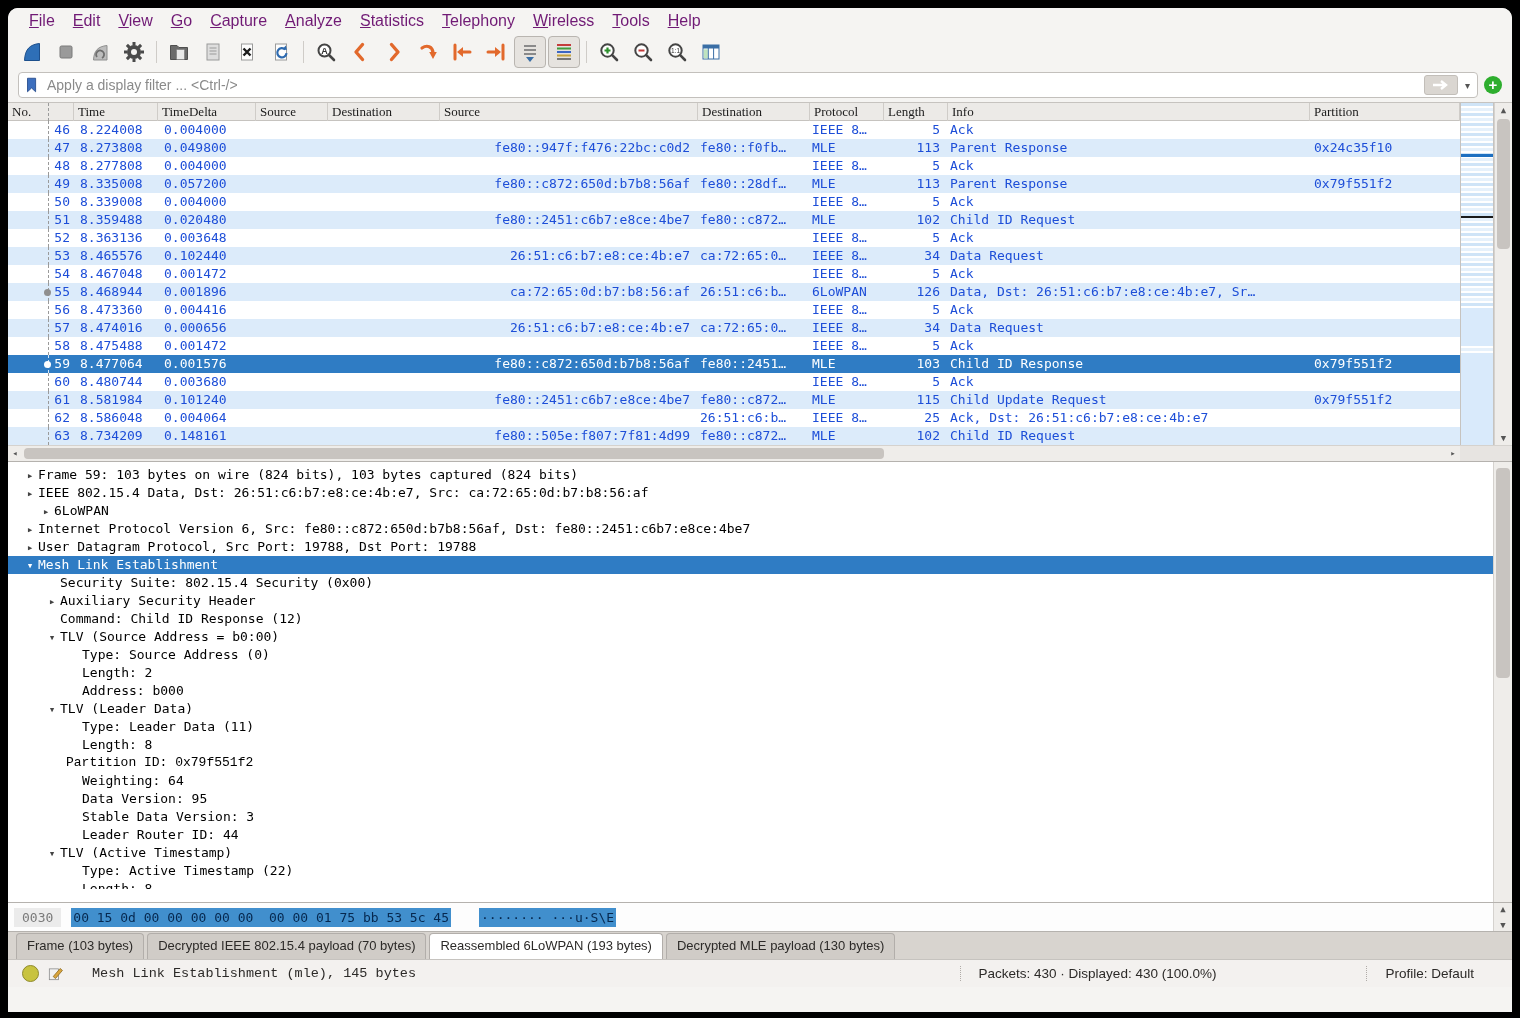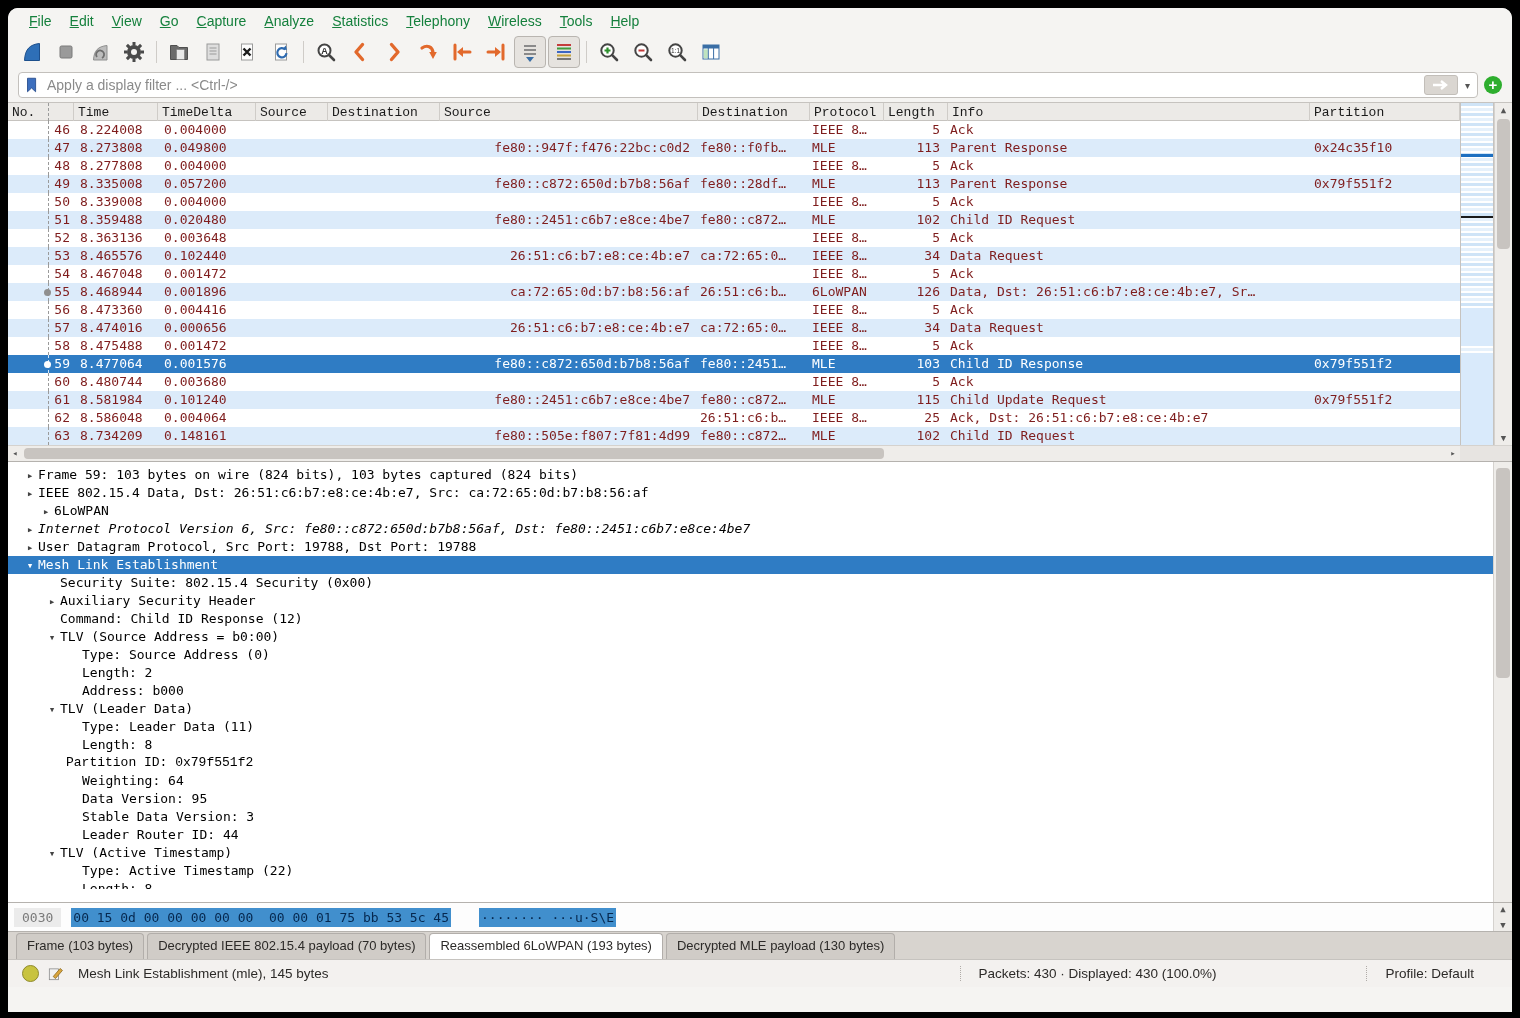--- a/index.html
+++ b/index.html
@@ -11,21 +11,21 @@
     display:flex;align-items:center;justify-content:center;flex:none;}
   .title{font-size:15px;font-weight:bold;color:#3b3834;}
   .winctrls{position:absolute;right:10px;top:5px;display:flex;gap:10px;}
   .wbtn{width:26px;height:26px;border-radius:50%;background:#cbc7c2;position:relative;cursor:default;}
   .wbtn .g-min{position:absolute;left:7px;top:12px;width:12px;height:2px;background:#3c3a37;}
   .wbtn .g-max{position:absolute;left:8px;top:8px;width:9px;height:9px;border:1.5px solid #3c3a37;}
   .wbtn .g-x1,.wbtn .g-x2{position:absolute;left:6px;top:12px;width:14px;height:2px;background:#3c3a37;}
   .g-x1{transform:rotate(45deg);} .g-x2{transform:rotate(-45deg);}
   
   .menubar{height:26px;background:#f5f4f2;display:flex;align-items:center;padding-left:12px;flex:none;}
-  .mitem{font-size:14px;color:#15803d;padding:2px 9px;}
+  .mitem{font-size:16px;color:#701a75;padding:2px 9px;}
   .mitem u{text-decoration:underline;}
   
   .toolbar{height:36px;background:#f5f4f2;display:flex;align-items:center;padding-left:8px;gap:2px;flex:none;}
   .tbtn{width:30px;height:30px;display:flex;align-items:center;justify-content:center;border:1px solid transparent;border-radius:4px;}
   .tbtn.pressed{background:#e6e3df;border:1px solid #b9b5b0;}
   .tsep{width:1px;height:22px;background:#cfccc8;margin:0 4px;}
   
   .filterbar{height:30px;background:#f5f4f2;display:flex;align-items:center;padding:0 10px 2px 10px;gap:6px;flex:none;}
   .filterfield{flex:1;height:24px;background:#fff;border:1px solid #c3c0bc;border-radius:4px;
     display:flex;align-items:center;padding:0 4px;gap:4px;}
@@ -33,24 +33,24 @@
   .filterinput::placeholder{color:#8a8a8a;}
   .applybtn{width:32px;height:18px;background:#dad6d1;border:1px solid #c2beb9;border-radius:3px;
     display:flex;align-items:center;justify-content:center;}
   .caret{font-size:10px;color:#555;padding:0 3px;}
   .plusbtn{width:18px;height:18px;border-radius:50%;background:#2eae2e;color:#fff;font-size:15px;
     line-height:17px;text-align:center;font-weight:bold;flex:none;}
   
   .plist{height:358px;background:#fff;border-top:1px solid #c6c3bf;display:grid;
     grid-template-columns:1452px 34px 18px;grid-template-rows:18px 324px 16px;flex:none;font-family:"DejaVu Sans Mono",monospace;}
   .phead{grid-column:1;grid-row:1;display:flex;background:#eceae7;border-bottom:1px solid #c6c3bf;
-    font-family:Liberation Mono, monospace;font-size:13px;color:#1a1a1a;}
+    font-family:Liberation Serif, serif;font-size:13px;color:#1a1a1a;}
   .phead .cell{border-right:1px solid #cfccc8;display:flex;align-items:center;padding-left:4px;box-sizing:border-box;height:18px;}
   .prows{grid-column:1;grid-row:2;overflow:hidden;}
-  .prow{display:flex;height:18px;line-height:18px;font-size:13px;color:#7f1d1d;position:relative;}
+  .prow{display:flex;height:18px;line-height:18px;font-size:13px;color:#1d4ed8;position:relative;}
   .prow.hl{background:#dcebfa;}
   .prow.sel{background:#2f7cc4;color:#fff;}
   .cell{box-sizing:border-box;flex:none;white-space:nowrap;overflow:hidden;}
   .c-no{width:66px;text-align:right;padding-right:4px;position:relative;}
   .c-no::before{content:"";position:absolute;left:40px;top:0;bottom:0;border-left:1px dashed #9a9a9a;}
   .prow.sel .c-no::before{border-left-color:#d9e9f8;}
   .dot{position:absolute;left:36px;top:6px;width:7px;height:7px;border-radius:50%;}
   .dot.gray{background:#8f8f8f;} .dot.white{background:#fff;}
   .c-time{width:84px;padding-left:6px;}
   .c-delta{width:98px;padding-left:6px;}
@@ -99,21 +99,21 @@
   
   .btabs{height:27px;background:#d8d4cf;border-top:1px solid #b5b2ae;display:flex;align-items:flex-end;
     padding-left:8px;gap:3px;flex:none;}
   .btab{font-size:13px;color:#2c2a28;background:#d0ccc7;border:1px solid #b2aeaa;border-bottom:none;
     border-radius:4px 4px 0 0;padding:4px 10px 4px 10px;height:17px;line-height:16px;white-space:nowrap;}
   .btab.active{background:#fff;}
   
   .statusbar{height:27px;background:#f3f1ef;border-top:1px solid #c6c3bf;display:flex;align-items:center;
     font-size:13.5px;color:#2c2a28;padding:0 10px;flex:none;}
   .expert{width:15px;height:15px;border-radius:50%;background:#c8c33f;border:1px solid #8f8a2e;margin:0 8px 0 4px;flex:none;}
-  .sb-left{margin-left:14px;}
+  .sb-left{margin-left:28px;font-family:Liberation Mono, monospace;}
   .sb-packets{margin-left:auto;border-left:1px dotted #b0aca8;padding-left:18px;}
   .sb-profile{margin-left:150px;margin-right:28px;border-left:1px dotted #b0aca8;padding-left:18px;}
 </style>
 </head>
 <body>
 
 <div class="window">
 
 
   <div class="menubar">
@@ -576,21 +576,21 @@
       <div class="hs-thumb"></div>
       <div class="hs-right">▸</div>
     </div>
     <div class="corner"></div>
   </div>
 
   <div class="details" id="details">
     <div class="dline" style="padding-left: 14px;"><span class="arr">▸</span><span>Frame 59: 103 bytes on wire (824 bits), 103 bytes captured (824 bits)</span></div>
       <div class="dline" style="padding-left: 14px;"><span class="arr">▸</span><span>IEEE 802.15.4 Data, Dst: 26:51:c6:b7:e8:ce:4b:e7, Src: ca:72:65:0d:b7:b8:56:af</span></div>
       <div class="dline" style="padding-left: 30px;"><span class="arr">▸</span><span>6LoWPAN</span></div>
-      <div class="dline" style="padding-left: 14px; font-style: italic;"><span class="arr">▸</span><span>Internet Protocol Version 6, Src: fe80::c872:650d:b7b8:56af, Dst: fe80::2451:c6b7:e8ce:4be7</span></div>
+      <div class="dline" style="padding-left: 14px;"><span class="arr">▸</span><span>Internet Protocol Version 6, Src: fe80::c872:650d:b7b8:56af, Dst: fe80::2451:c6b7:e8ce:4be7</span></div>
       <div class="dline" style="padding-left: 14px;"><span class="arr">▸</span><span>User Datagram Protocol, Src Port: 19788, Dst Port: 19788</span></div>
       <div class="dline sel" style="padding-left: 14px;"><span class="arr">▾</span><span>Mesh Link Establishment</span></div>
       <div class="dline" style="padding-left: 36px;"><span class="arr"></span><span>Security Suite: 802.15.4 Security (0x00)</span></div>
       <div class="dline" style="padding-left: 36px;"><span class="arr">▸</span><span>Auxiliary Security Header</span></div>
       <div class="dline" style="padding-left: 36px;"><span class="arr"></span><span>Command: Child ID Response (12)</span></div>
       <div class="dline" style="padding-left: 36px;"><span class="arr">▾</span><span>TLV (Source Address = b0:00)</span></div>
       <div class="dline" style="padding-left: 58px;"><span class="arr"></span><span>Type: Source Address (0)</span></div>
       <div class="dline" style="padding-left: 58px;"><span class="arr"></span><span>Length: 2</span></div>
       <div class="dline" style="padding-left: 58px;"><span class="arr"></span><span>Address: b000</span></div>
       <div class="dline" style="padding-left: 36px;"><span class="arr">▾</span><span>TLV (Leader Data)</span></div>

